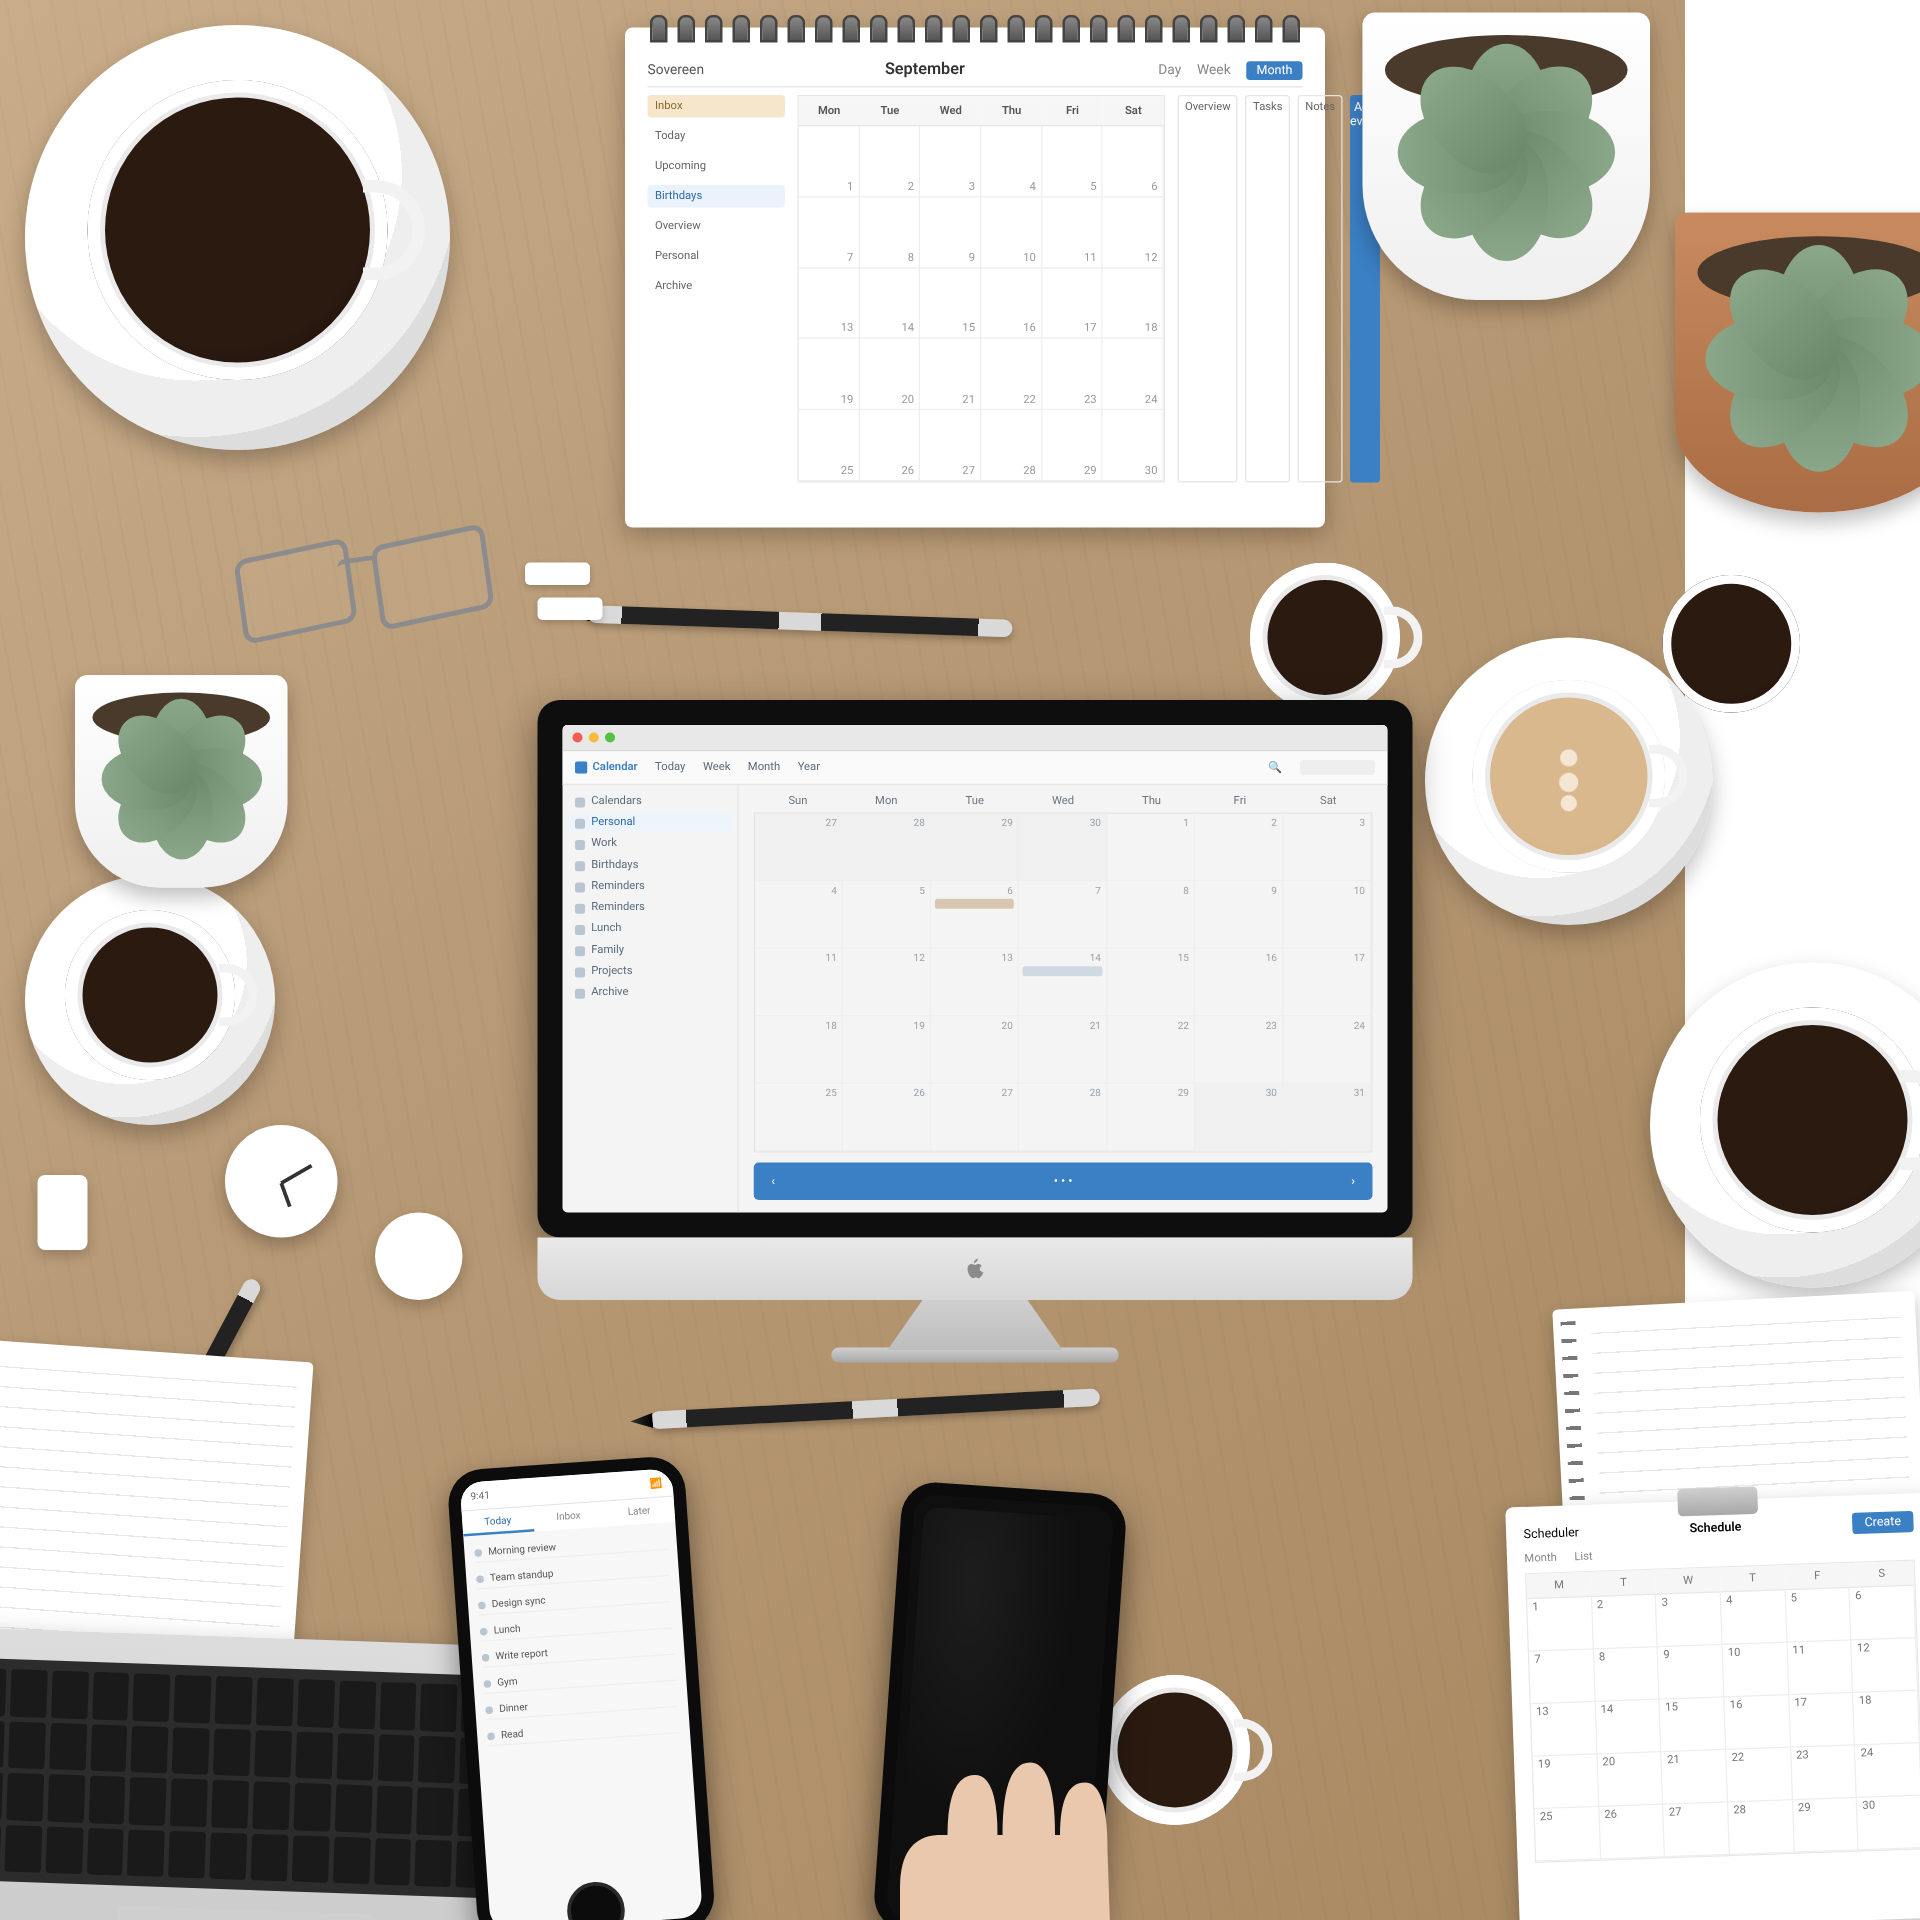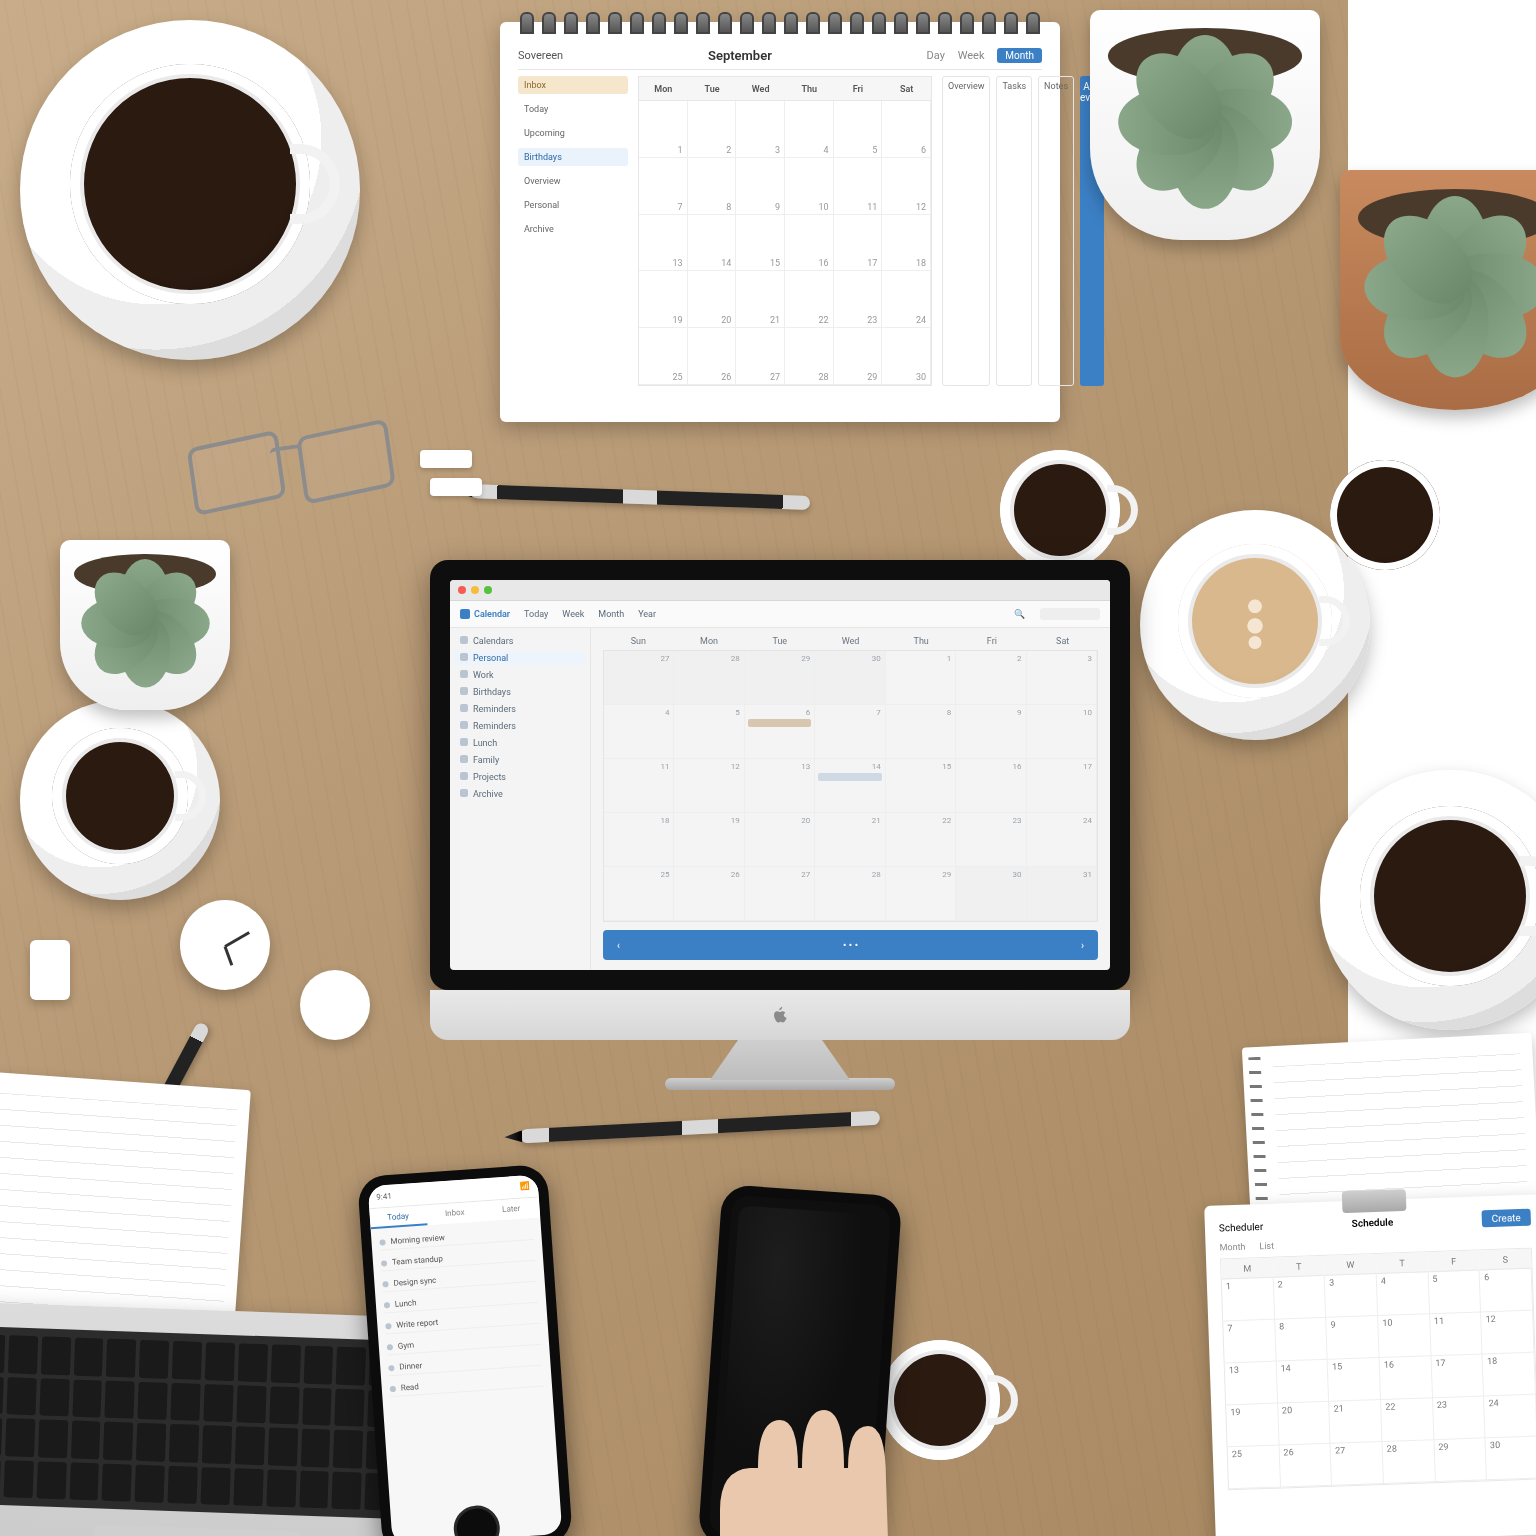--- a/index.html
+++ b/index.html
@@ -34,21 +34,21 @@
   .imac-screen{width:700px;height:430px;background:#0e0e0e;border-radius:18px;box-shadow:0 10px 30px rgba(0,0,0,.4);padding:20px;box-sizing:border-box;}
   .imac-inner{width:100%;height:100%;background:#f4f4f4;border-radius:4px;display:flex;flex-direction:column;overflow:hidden;}
   .mac-bar{height:20px;background:#e8e8e8;display:flex;align-items:center;gap:5px;padding:0 8px;border-bottom:1px solid #d8d8d8;}
   .mac-bar span{width:8px;height:8px;border-radius:50%;}
   .dot-r{background:#f45c54;} .dot-y{background:#f6bd3b;} .dot-g{background:#55c13d;}
   .mac-tool{height:26px;background:#fafafa;border-bottom:1px solid #e6e6e6;display:flex;align-items:center;gap:14px;padding:0 10px;font-size:9px;color:#5a6b7b;}
   .mac-tool .brand{display:flex;align-items:flex-end;gap:4px;font-weight:600;color:#3b7fc4;}
   .mac-tool .sp{flex:1;}
   .mac-body{flex:1;display:flex;}
   .mac-side{width:120px;border-right:1px solid #e6e6e6;padding:8px 10px;display:flex;flex-direction:column;gap:7px;font-size:9px;color:#5a6b7b;}
-  .mac-side div{display:flex;align-items:flex-start;gap:5px;}
+  .mac-side div{display:flex;align-items:flex-end;gap:5px;}
   .mac-side .ic{width:8px;height:8px;border-radius:2px;background:#b9c5d0;}
   .mac-side .sel{background:#eef4fb;margin:-2px -6px;padding:2px 6px;border-radius:3px;color:#2f6aa8;}
   .mac-main{flex:1;display:flex;flex-direction:column;padding:8px 12px 10px 12px;}
   .mac-days{display:grid;grid-template-columns:repeat(7,1fr);font-size:9px;color:#6a7682;text-align:center;margin-bottom:4px;}
   .mac-grid{flex:1;border:1px solid #e4e4e4;display:grid;grid-template-columns:repeat(7,1fr);grid-template-rows:repeat(5,1fr);}
   .mac-grid .c{border-right:1px solid #eee;border-bottom:1px solid #eee;position:relative;font-size:8px;color:#9aa3ab;padding:3px;}
   .mac-grid .c .n{position:absolute;top:3px;right:4px;}
   .mac-grid .shade{background:#f0f0f0;}
   .mac-grid .tag{position:absolute;left:3px;top:14px;right:3px;height:8px;border-radius:2px;}
   .mac-foot{height:30px;margin-top:8px;background:#3b7fc4;border-radius:4px;display:flex;align-items:center;justify-content:space-between;padding:0 14px;color:#fff;font-size:10px;}

